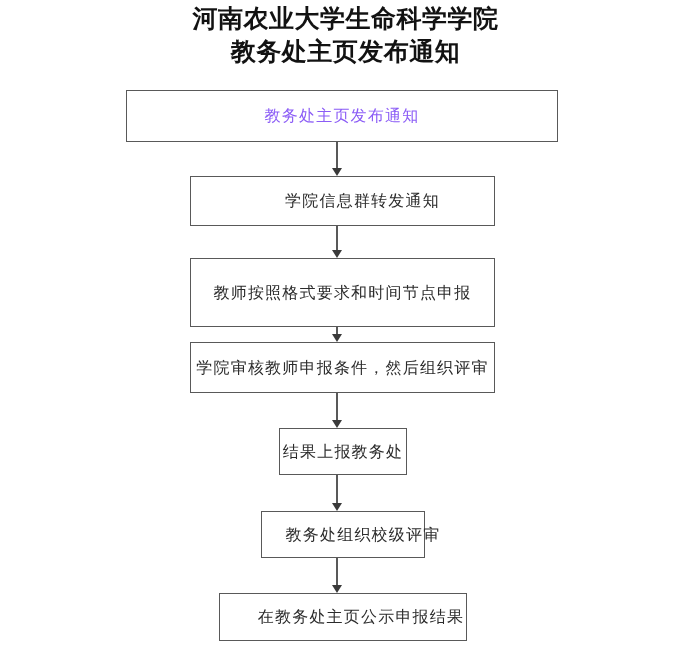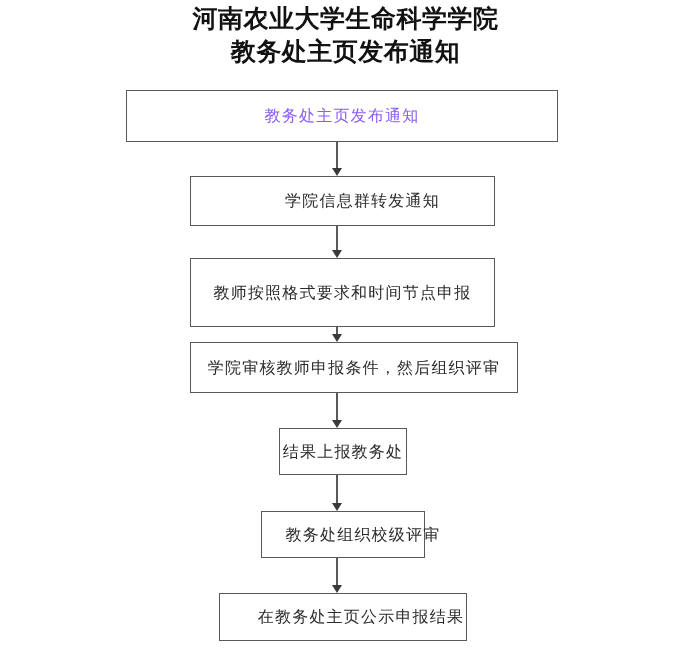--- a/index.html
+++ b/index.html
@@ -122,21 +122,21 @@
     </div>
     <div class="node" style="left: 126px; top: 90px; width: 432px; height: 52px; border-color: rgb(89, 89, 89); background: rgb(255, 255, 255);">
       <span class="node-label" style="color: #8b5cf6;">教务处主页发布通知</span>
     </div>
     <div class="node" style="left: 190px; top: 176px; width: 305px; height: 50px; border-color: rgb(89, 89, 89); background: rgb(255, 255, 255);">
       <span class="node-label" style="color: rgb(43, 43, 43); margin-left: 40px;">学院信息群转发通知</span>
     </div>
     <div class="node" style="left: 190px; top: 258px; width: 305px; height: 69px; border-color: rgb(89, 89, 89); background: rgb(255, 255, 255);">
       <span class="node-label" style="color: rgb(43, 43, 43);">教师按照格式要求和时间节点申报</span>
     </div>
-    <div class="node" style="left: 190px; top: 342px; width: 328px; height: 51px; border-color: rgb(89, 89, 89); background: rgb(255, 255, 255);">
+    <div class="node" style="left: 190px; top: 342px; width: 305px; height: 51px; border-color: rgb(89, 89, 89); background: rgb(255, 255, 255);">
       <span class="node-label" style="color: rgb(43, 43, 43);">学院审核教师申报条件，然后组织评审</span>
     </div>
     <div class="node" style="left: 279px; top: 428px; width: 128px; height: 47px; border-color: rgb(89, 89, 89); background: rgb(255, 255, 255);">
       <span class="node-label" style="color: rgb(43, 43, 43);">结果上报教务处</span>
     </div>
     <div class="node" style="left: 261px; top: 511px; width: 164px; height: 47px; border-color: rgb(89, 89, 89); background: rgb(255, 255, 255); padding-left: 40px;">
       <span class="node-label" style="color: rgb(43, 43, 43);">教务处组织校级评审</span>
     </div>
     <div class="node" style="left: 219px; top: 593px; width: 248px; height: 48px; border-color: rgb(89, 89, 89); background: rgb(255, 255, 255);">
       <span class="node-label" style="color: rgb(43, 43, 43); margin-left: 36px;">在教务处主页公示申报结果</span>

